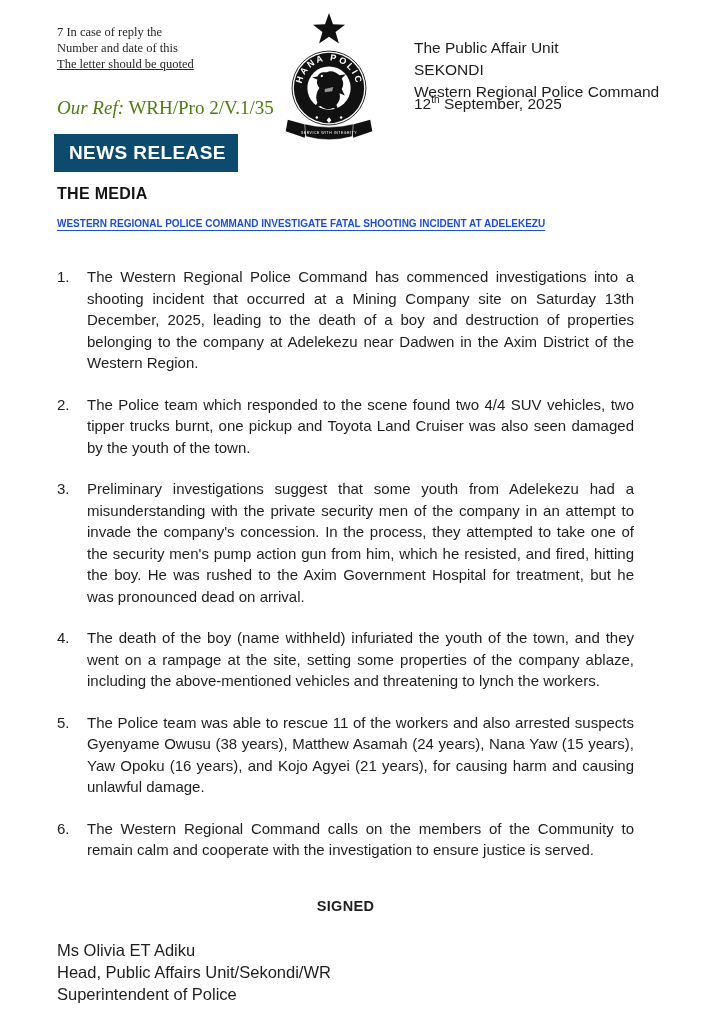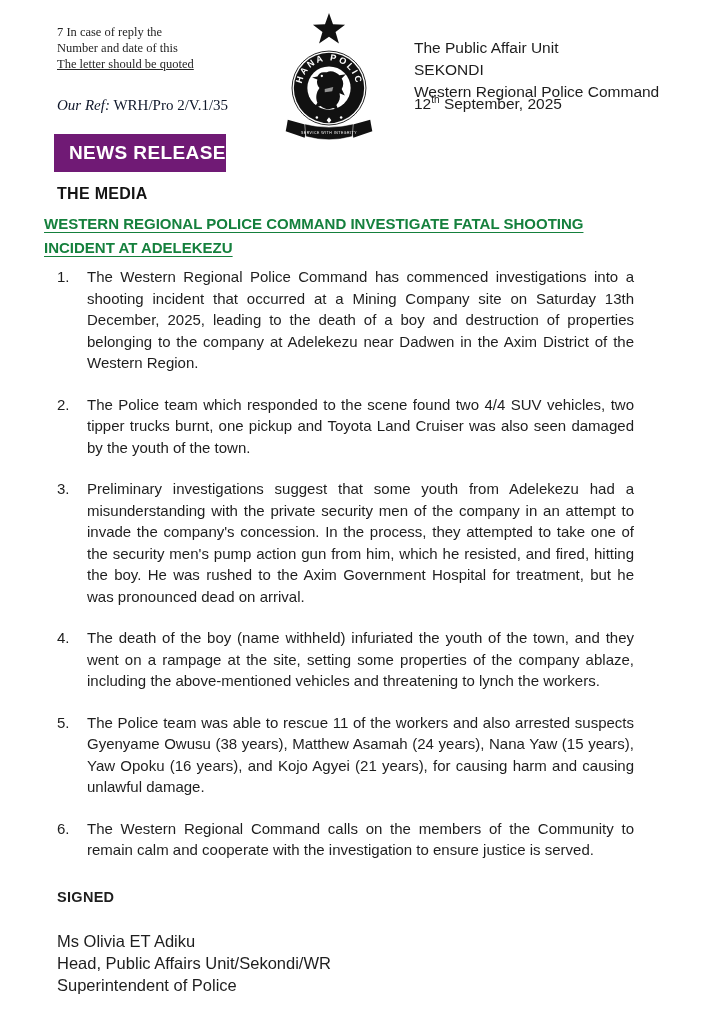--- a/index.html
+++ b/index.html
@@ -13,57 +13,57 @@
   
   .reply-note {
     position:absolute; left:57px; top:24px;
     font-family:"Liberation Serif", serif;
     font-size:12.5px; line-height:16px; color:#262626;
   }
   .reply-note .u { text-decoration:underline; }
   .our-ref {
     position:absolute; left:57px; top:97px;
     font-family:"Liberation Serif", serif;
-    font-size:15px; color:#0f172a;
+    font-size:19px; color:#4d7c0f;
   }
   .our-ref .lbl { font-style:italic; }
   .crest { position:absolute; left:281px; top:12px; }
   .unit-block {
     position:absolute; left:414px; top:18px;
     font-size:15.5px; line-height:22px; color:#1d1d1d;margin-top:19px;
   }
   .date-line {
     position:absolute; left:414px; top:95px;
     font-size:15.5px; color:#1d1d1d;
   }
   .date-line sup { font-size:10px; vertical-align:super; line-height:0; }
 
   
   .news-banner {
     position:absolute; left:54px; top:134px;
-    background:#701a75; color:#ffffff;
+    background:#0c4a6e; color:#ffffff;
     font-size:19px; font-weight:bold; letter-spacing:.4px;
-    padding:8px 0 8px 15px;
+    padding:8px 12px 8px 15px;
   }
   .media-heading {
     position:absolute; left:57px; top:185px;
     font-size:16px; font-weight:bold; letter-spacing:.3px; color:#141414;
   }
   .headline {
-    position:absolute; left:44px; top:212px; width:577px;
-    font-size:15px; font-weight:bold; line-height:24px;
-    text-decoration:underline; text-underline-offset:3px; color:#15803d;
+    position:absolute; left:57px; top:212px; width:577px;
+    font-size:10px; font-weight:bold; line-height:24px;
+    text-decoration:underline; text-underline-offset:3px; color:#1d4ed8;
   }
 
   
   .content { position:absolute; left:57px; top:266px; width:577px; }
   .para { display:flex; margin-bottom:20px; }
   .para .num { flex:0 0 30px; font-size:15px; line-height:21.5px; }
   .para .txt { flex:1; font-size:15px; line-height:21.5px; text-align:justify; }
-  .signed { margin-top:28px; font-size:14.5px; font-weight:bold; letter-spacing:.3px; }
+  .signed { margin-top:37px; font-size:14.5px; font-weight:bold; letter-spacing:.3px;text-align:center; }
   .signature { margin-top:25px; font-size:16.5px; line-height:22px; }
   .signature .name { font-weight:normal; }
 </style>
 </head>
 <body>
 
 <div class="page">
 
   <div class="reply-note">
     <div>7 In case of reply the</div>

